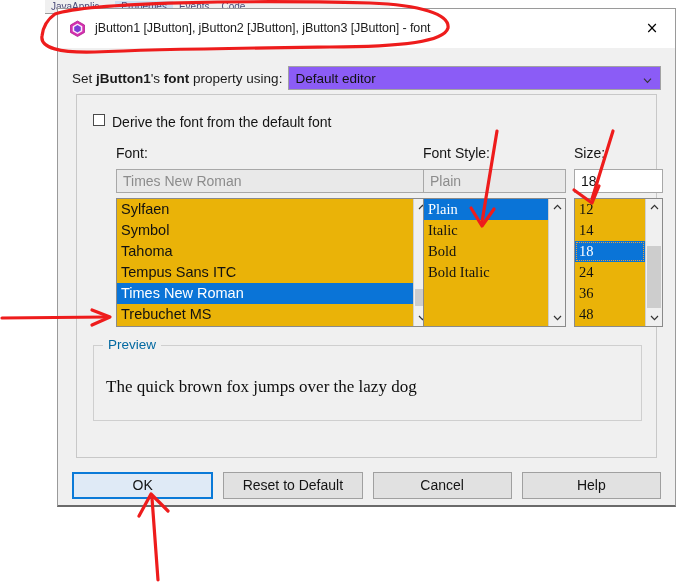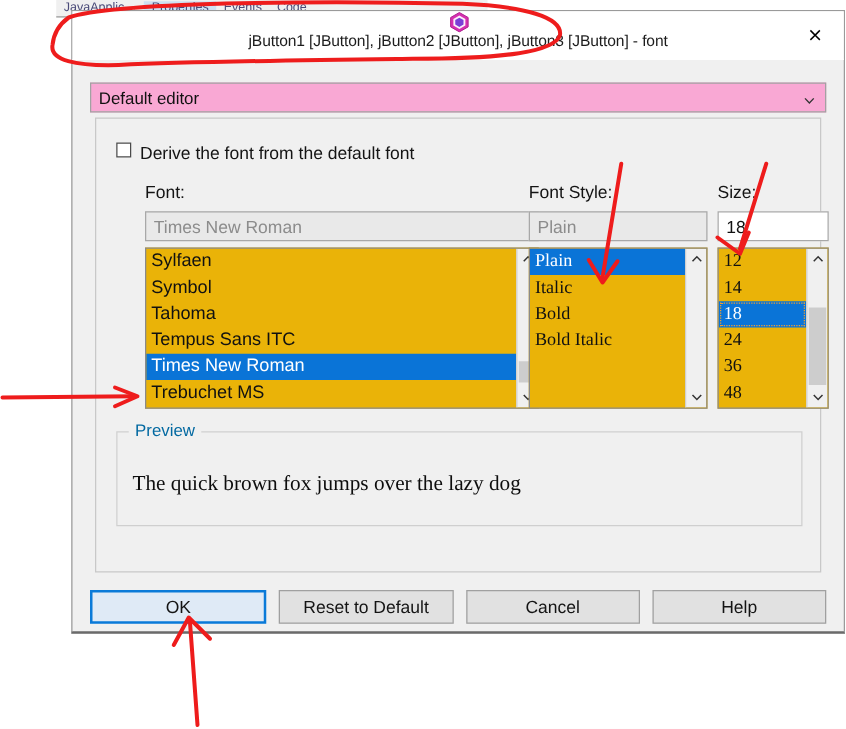--- a/index.html
+++ b/index.html
@@ -27,41 +27,41 @@
   #dialog{
     position:absolute;left:57px;top:8px;width:619px;height:499px;
     background:#f0f0f0;
     border:1px solid #9a9a9a;
     border-bottom:2px solid #6a6a6a;
     box-sizing:border-box;
   }
   #titlebar{
     position:relative;height:38px;background:#ffffff;
     border-bottom:1px solid #ffffff;
-    display:flex;align-items:center;flex-direction:column;
+    display:flex;align-items:center;
   }
   #app-icon{width:17px;height:17px;margin-left:11px;margin-right:9px;flex:0 0 auto;position:relative;}
   #title-text{font-size:12.5px;color:#1c1c1c;white-space:nowrap;letter-spacing:-0.1px;}
   #close-btn{
     position:absolute;right:0;top:0;width:46px;height:37px;
     display:flex;align-items:center;justify-content:center;
     font-size:15px;color:#000;font-family:"DejaVu Sans",sans-serif;
   }
 
   
   #dlg-body{position:relative;padding:0;height:460px;}
 
   #editor-row{
     position:absolute;left:14px;top:18px;right:14px;height:24px;
     display:flex;align-items:center;
   }
   #editor-label{font-size:13.5px;white-space:nowrap;margin-right:6px;}
   #editor-label b{font-weight:bold;}
   #editor-combo{
-    flex:1;height:24px;background:#f9a8d4;border:1px solid #a2a2a2;
+    flex:1;height:24px;background:#8b5cf6;border:1px solid #a2a2a2;
     display:flex;align-items:center;box-sizing:border-box;position:relative;
   }
   #editor-combo-value{padding-left:6px;font-size:13.5px;color:#111;}
   #editor-combo .chev{
     position:absolute;right:9px;top:50%;transform:translateY(-60%);
     width:8px;height:8px;
   }
 
   
   #inner-panel{
@@ -168,20 +168,21 @@
         <polygon points="8.5,5.1 11.8,7 11.8,10.6 8.5,12.5 5.2,10.6 5.2,7" fill="#7a3fd6"></polygon>
       </svg>
     </div>
     <div id="title-text">jButton1 [JButton], jButton2 [JButton], jButton3 [JButton] - font</div>
     <div id="close-btn">×</div>
   </div>
 
   <div id="dlg-body">
 
     <div id="editor-row">
+      <div id="editor-label"><span>Set </span><b>jButton1</b><span>'s </span><b>font</b><span> property using:</span></div>
       <div id="editor-combo">
         <span id="editor-combo-value">Default editor</span>
         <span class="chev">
           <svg width="9" height="9" viewBox="0 0 9 9">
               <path d="M1 2.5 L4.5 6.2 L8 2.5" fill="none" stroke="#333" stroke-width="1.1"></path>
             </svg>
         </span>
       </div>
     </div>
 

